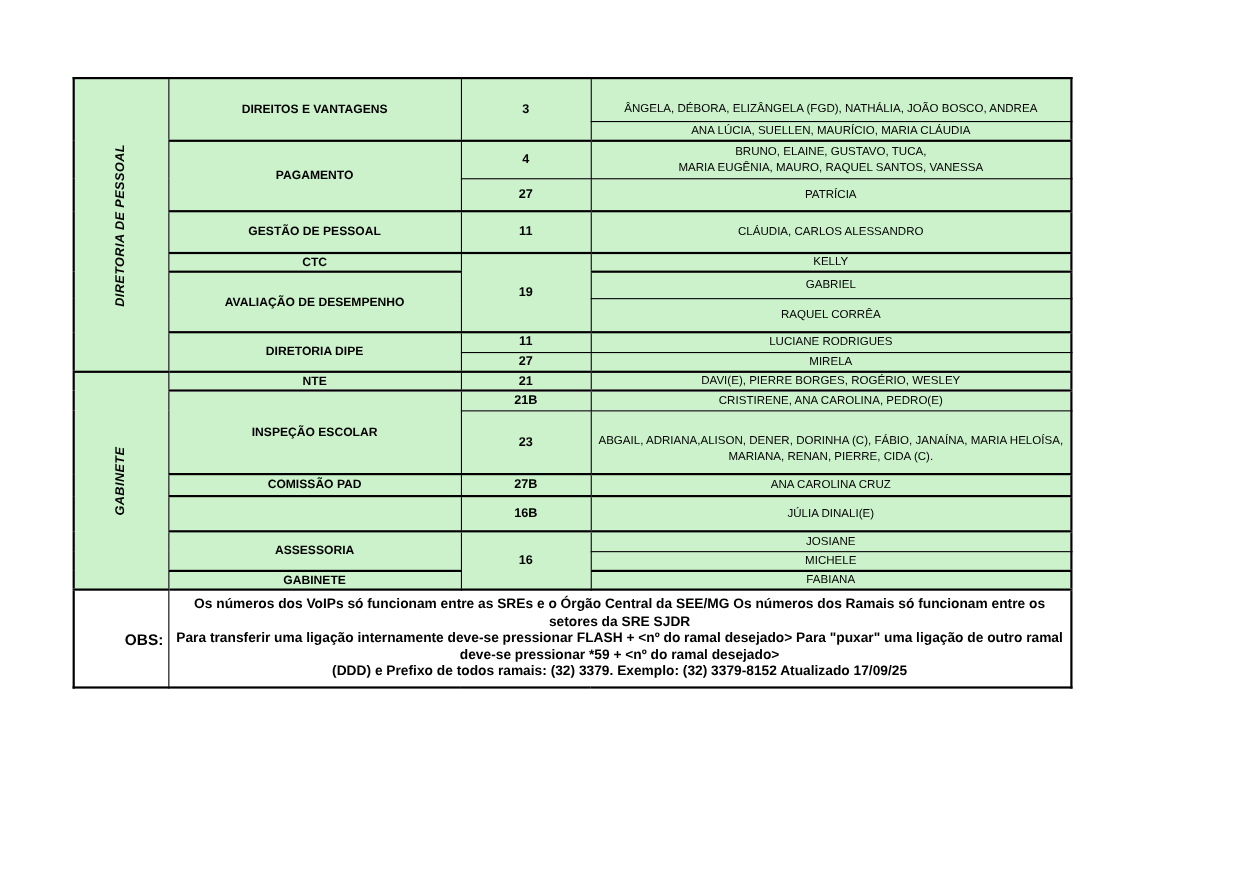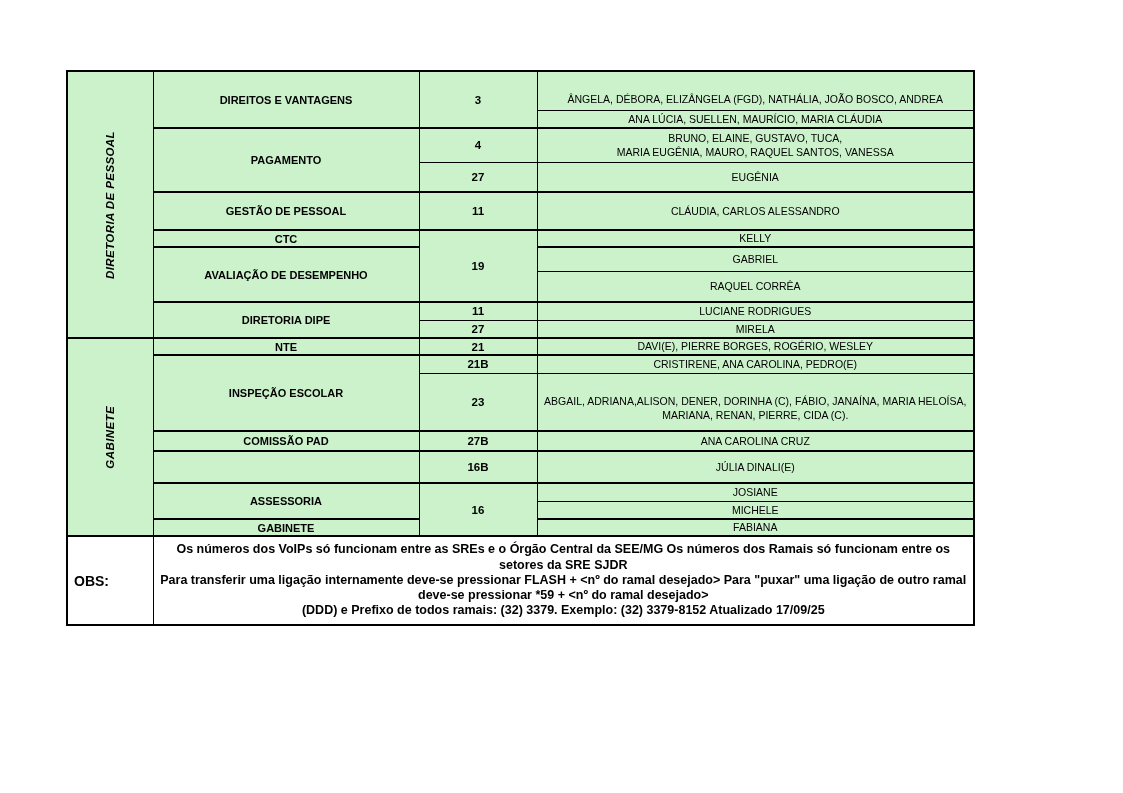--- a/index.html
+++ b/index.html
@@ -51,21 +51,21 @@
     font-size: 10.5px;
     white-space: pre-line;
     line-height: 1.35;
   }
   td.vtop { vertical-align: top; padding-top: 20px; }
 
   tr.obs-row > td { background: #ffffff; }
   td.obs-label {
     font-weight: bold;
     font-size: 14px;
-    text-align: left;
+    text-align: right;
     padding-left: 6px;
   }
   td.obs-text {
     font-weight: bold;
     font-size: 12.5px;
     line-height: 1.22;
     white-space: pre-line;
     padding: 2px 6px;
     margin-top: 16px;
   }
@@ -94,21 +94,21 @@
         <td class="names">ANA LÚCIA, SUELLEN, MAURÍCIO, MARIA CLÁUDIA</td>
       </tr>
       <tr class="gt" style="height:34px">
         <td class="sector" rowspan="2">PAGAMENTO</td>
         <td class="ramal">4</td>
         <td class="names">BRUNO, ELAINE, GUSTAVO, TUCA,
 MARIA EUGÊNIA, MAURO, RAQUEL SANTOS, VANESSA</td>
       </tr>
       <tr style="height:30px">
         <td class="ramal">27</td>
-        <td class="names">EUGÊNIA</td>
+        <td class="names">PATRÍCIA</td>
       </tr>
       <tr class="gt" style="height:38px">
         <td class="sector">GESTÃO DE PESSOAL</td>
         <td class="ramal">11</td>
         <td class="names">CLÁUDIA, CARLOS ALESSANDRO</td>
       </tr>
       <tr class="gt" style="height:17px">
         <td class="sector">CTC</td>
         <td class="ramal" rowspan="3">19</td>
         <td class="names">KELLY</td>

